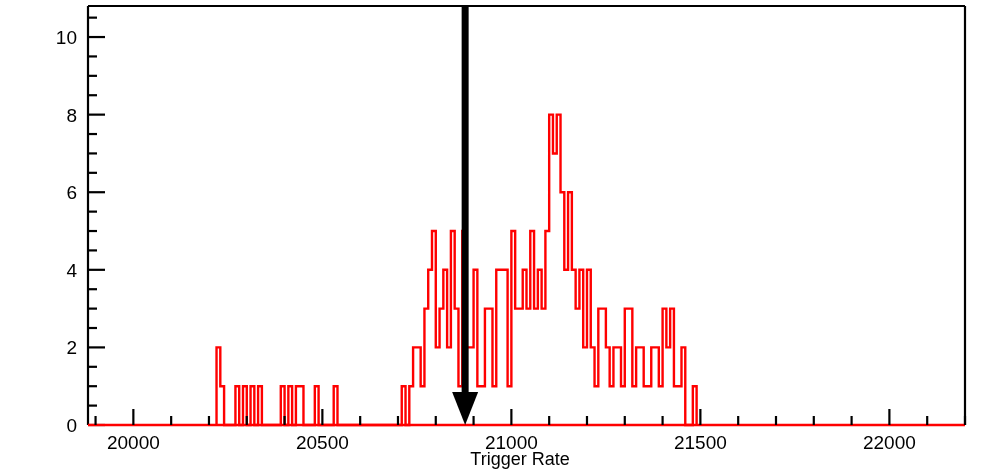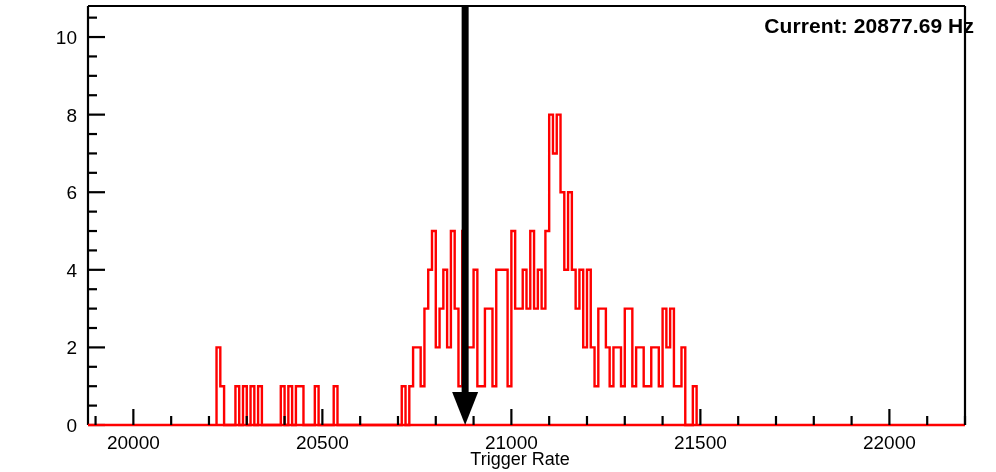--- a/index.html
+++ b/index.html
@@ -42,21 +42,20 @@
     font-family: "Liberation Sans", sans-serif;
     font-size: 18px;
     fill: #000000;
   }
 </style>
 </head>
 <body>
 
 <div id="canvas-root">
 
-  <div id="plot-title">Current: 20877.69 Hz</div>
 
   <svg id="chart-svg" width="996" height="472">
 
     <g id="frame-group">
         <line x1="88" y1="6" x2="88" y2="425" stroke="#000000" stroke-width="2.2"></line>
         <line x1="88" y1="425" x2="965" y2="425" stroke="#000000" stroke-width="2.2"></line>
         <line x1="88" y1="6" x2="965" y2="6" stroke="#000000" stroke-width="2.2"></line>
         <line x1="965" y1="6" x2="965" y2="425" stroke="#000000" stroke-width="2.2"></line>
       </g>
     <g id="yticks-group">

